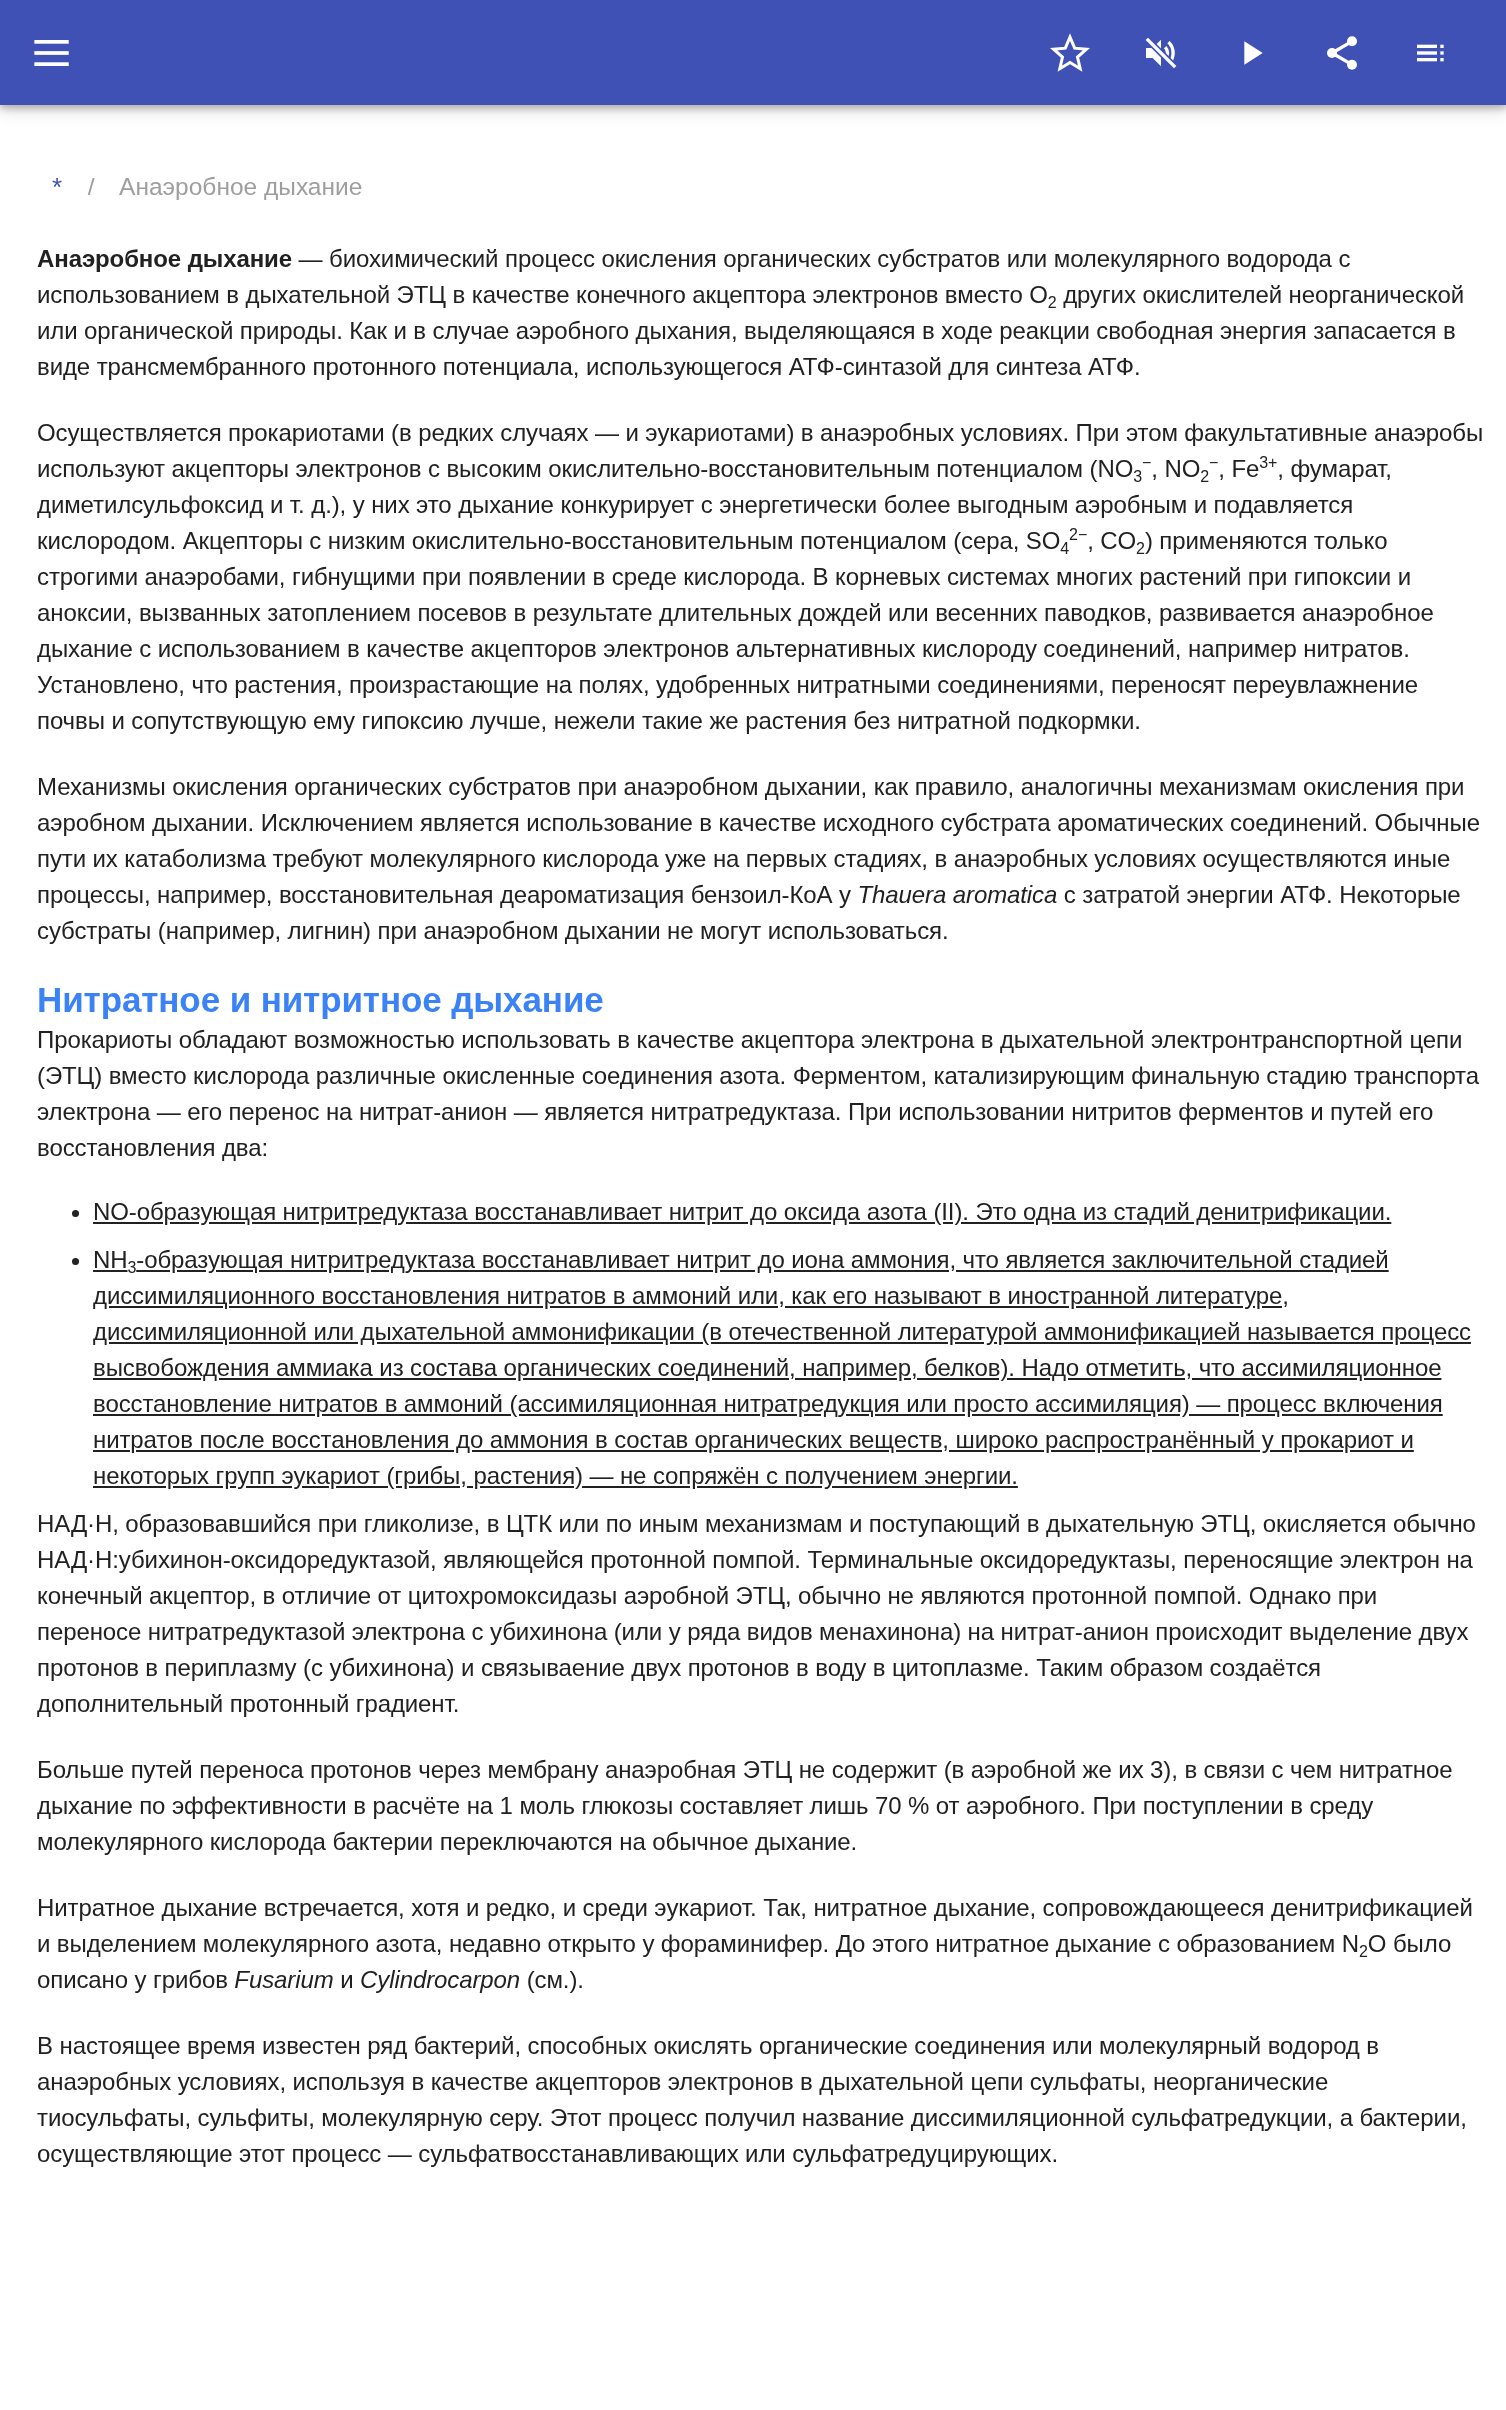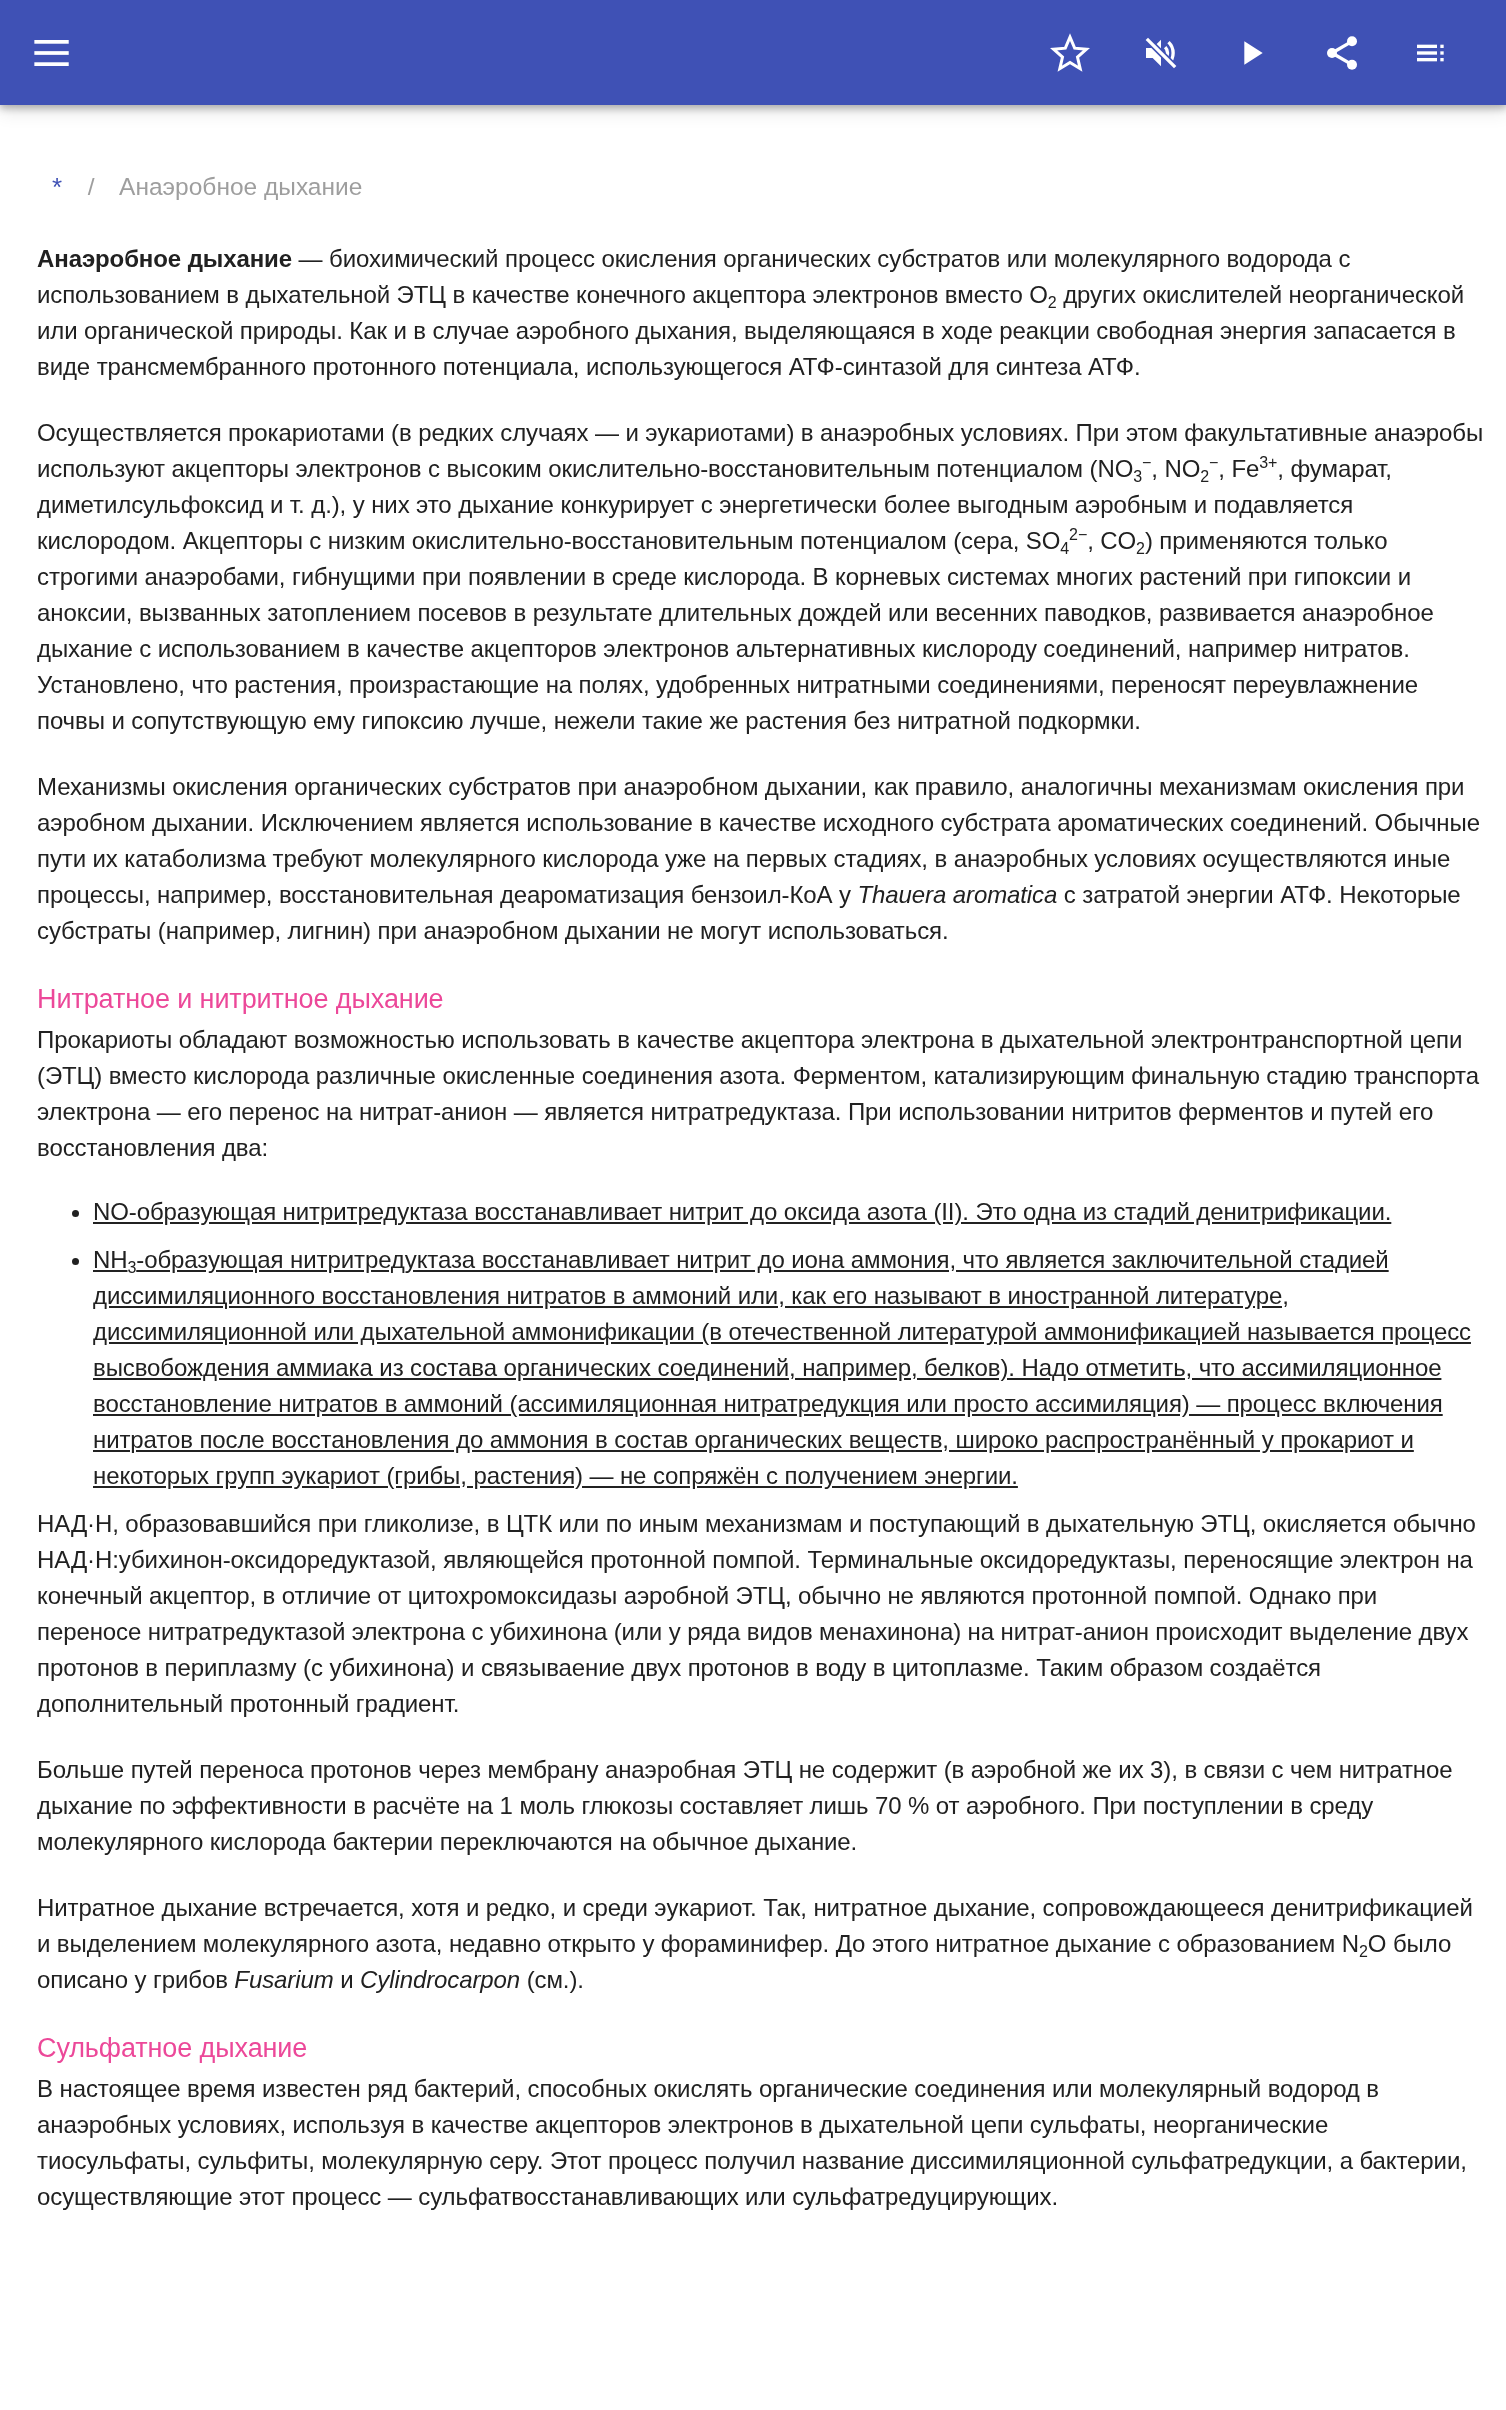--- a/index.html
+++ b/index.html
@@ -48,25 +48,25 @@
     position: absolute;
     left: 37px;
     top: 241px;
     width: 1450px;
     font-size: 24px;
     line-height: 36px;
     letter-spacing: -0.1px;
   }
   .content p { margin: 0 0 30px 0; }
   .content h2 {
-    font-size: 27px;
+    font-size: 35px;
     line-height: 41px;
-    font-weight: normal;
+    font-weight: bold;
     margin: 0 0 1.9px 0;
-    color: #ec4899;
+    color: #3b82f6;
   }
   .content ul {
     margin: 0;
     padding: 0 0 0 44px;
     list-style: disc;
   }
   .content li { margin: 12px; text-decoration: underline; }
   .content p.after-list { margin-top: 0; }
   sub, sup { font-size: 16px; line-height: 0; }
   sub { vertical-align: -4.7px; }
@@ -150,17 +150,16 @@
   <ul>
     <li>NO-образующая нитритредуктаза восстанавливает нитрит до оксида азота (II). Это одна из стадий денитрификации.</li>
     <li><span>NH</span><sub>3</sub><span>-образующая нитритредуктаза восстанавливает нитрит до иона аммония, что является заключительной стадией диссимиляционного восстановления нитратов в аммоний или, как его называют в иностранной литературе, диссимиляционной или дыхательной аммонификации (в отечественной литературой аммонификацией называется процесс высвобождения аммиака из состава органических соединений, например, белков). Надо отметить, что ассимиляционное восстановление нитратов в аммоний (ассимиляционная нитратредукция или просто ассимиляция) — процесс включения нитратов после восстановления до аммония в состав органических веществ, широко распространённый у прокариот и некоторых групп эукариот (грибы, растения) — не сопряжён с получением энергии.</span></li>
   </ul>
 
   <p class="after-list">НАД·Н, образовавшийся при гликолизе, в ЦТК или по иным механизмам и поступающий в дыхательную ЭТЦ, окисляется обычно НАД·Н:убихинон-оксидоредуктазой, являющейся протонной помпой. Терминальные оксидоредуктазы, переносящие электрон на конечный акцептор, в отличие от цитохромоксидазы аэробной ЭТЦ, обычно не являются протонной помпой. Однако при переносе нитратредуктазой электрона с убихинона (или у ряда видов менахинона) на нитрат-анион происходит выделение двух протонов в периплазму (с убихинона) и связываение двух протонов в воду в цитоплазме. Таким образом создаётся дополнительный протонный градиент.</p>
   <p>Больше путей переноса протонов через мембрану анаэробная ЭТЦ не содержит (в аэробной же их 3), в связи с чем нитратное дыхание по эффективности в расчёте на 1 моль глюкозы составляет лишь 70 % от аэробного. При поступлении в среду молекулярного кислорода бактерии переключаются на обычное дыхание.</p>
 
   <p><span>Нитратное дыхание встречается, хотя и редко, и среди эукариот. Так, нитратное дыхание, сопровождающееся денитрификацией и выделением молекулярного азота, недавно открыто у фораминифер. До этого нитратное дыхание с образованием N</span><sub>2</sub><span>O было описано у грибов </span><i>Fusarium</i><span> и </span><i>Cylindrocarpon</i><span> (см.).</span></p>
 
-  <h2>Сульфатное дыхание</h2>
   <p>В настоящее время известен ряд бактерий, способных окислять органические соединения или молекулярный водород в анаэробных условиях, используя в качестве акцепторов электронов в дыхательной цепи сульфаты, неорганические тиосульфаты, сульфиты, молекулярную серу. Этот процесс получил название диссимиляционной сульфатредукции, а бактерии, осуществляющие этот процесс — сульфатвосстанавливающих или сульфатредуцирующих.</p>
 
 </main>
 
 
 </body></html>

